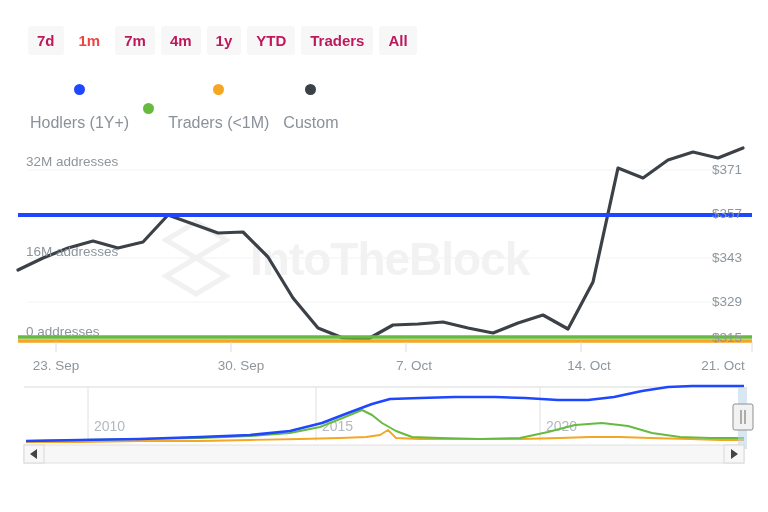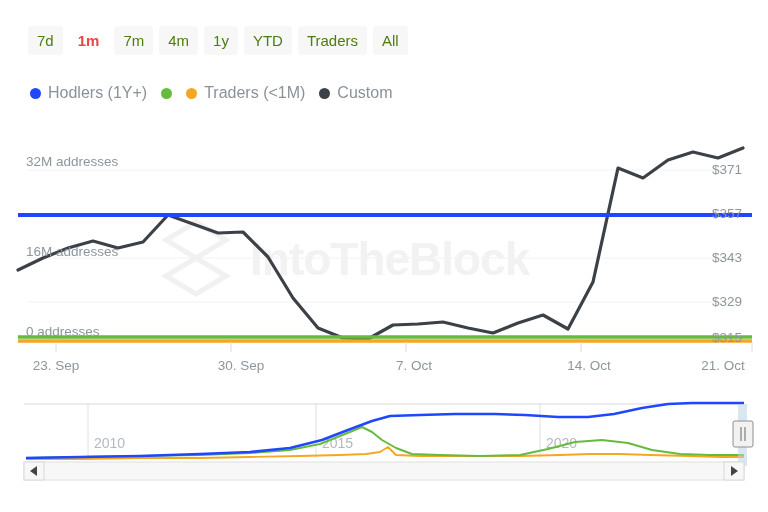--- a/index.html
+++ b/index.html
@@ -19,47 +19,49 @@
     position: absolute;
     left: 28px; top: 26px;
     display: flex;
     align-items: center;
     gap: 6px;
   }
   .range-btn {
     background: #f7f7f7;
     border: none;
     border-radius: 3px;
-    color: #4d7c0f;
+    color: #be185d;
     font-family: "Liberation Sans", sans-serif;
     font-size: 15px;
     line-height: 1;
     padding: 7px 9px;
     cursor: pointer;
     white-space: nowrap;
+    font-weight: bold;
   }
   .range-btn.selected {
     background: transparent;
     color: #ef4444;
     font-weight: bold;
   }
 
   
   #legend {
     position: absolute;
     left: 30px; top: 84px;
     display: flex;
     align-items: center;
     gap: 14px;
   }
   .legend-item {
     display: flex;
     align-items: center;
-    gap: 7px;
+    gap: 19px;
     cursor: pointer;
+    flex-direction: column;
   }
   .legend-dot {
     width: 11px; height: 11px;
     border-radius: 50%;
     display: block;
     flex: none;
   }
   .legend-label {
     font-size: 16px;
     color: #8a9199;
@@ -92,21 +94,21 @@
     font-family: "Liberation Sans", sans-serif;
     font-size: 46px;
     fill: #f2f2f2;
     font-weight: bold;
     letter-spacing: -1px;
   }
 
   
   #navigator {
     position: absolute;
-    left: 0; top: 394px;
+    left: 0; top: 377px;
     width: 768px; height: 95px;
   }
   #nav-svg { display: block; }
   .nav-year {
     font-family: "Liberation Sans", sans-serif;
     font-size: 14px;
     fill: #b2b9bf;
   }
 </style>
 </head>

